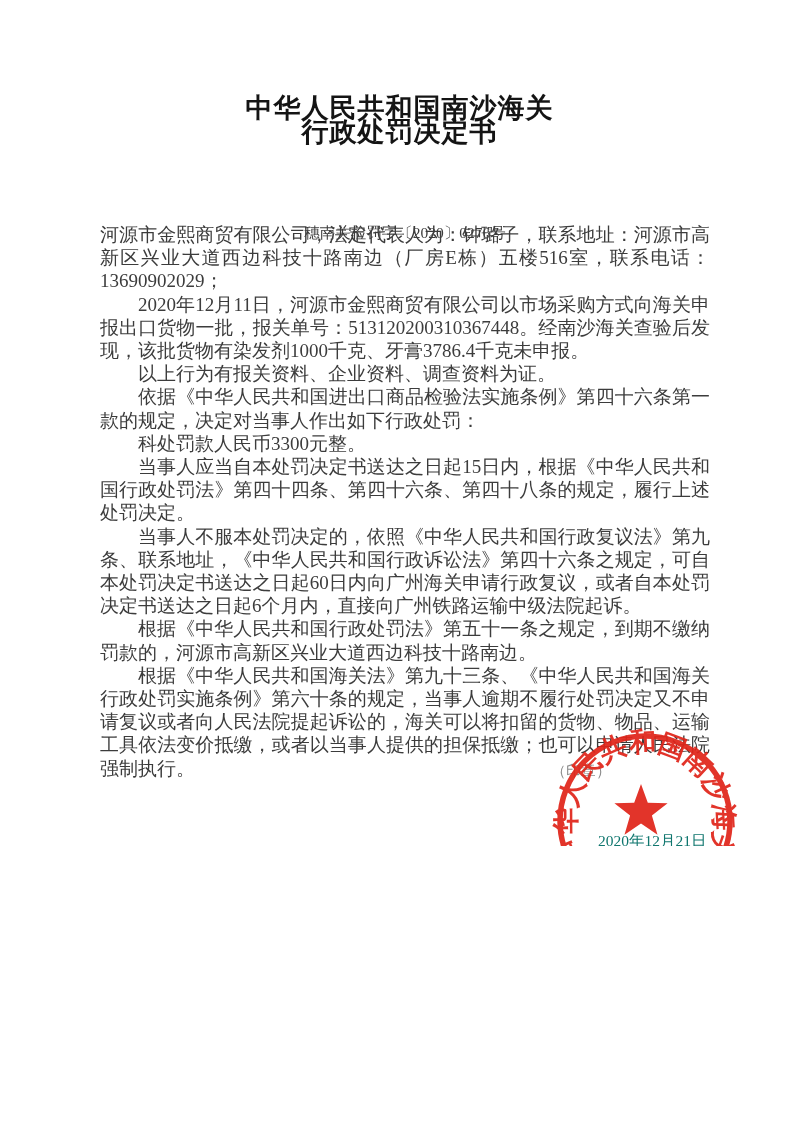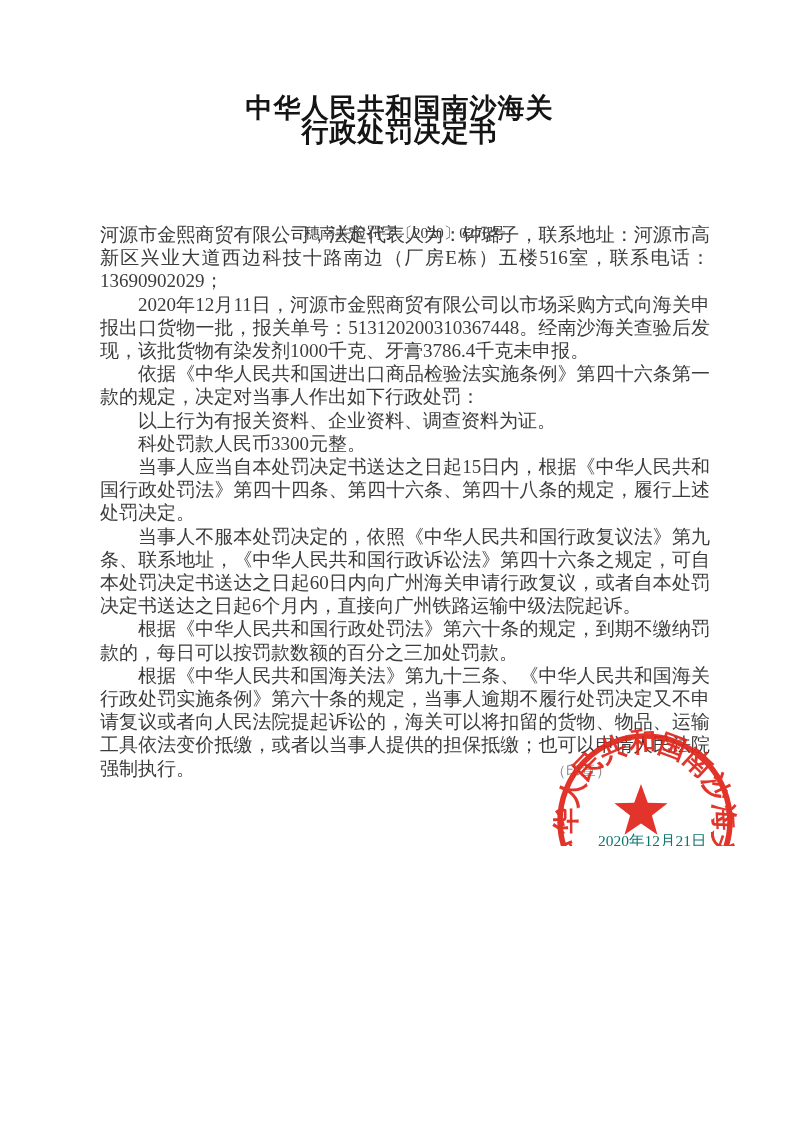--- a/index.html
+++ b/index.html
@@ -62,26 +62,26 @@
 <div class="page">
 
   <div class="title t1">中华人民共和国南沙海关</div>
   <div class="title t2">行政处罚决定书</div>
 
   <div class="docnum">穗南关检罚字〔2020〕0276号</div>
 
   <div class="body-text">
     <p class="noindent">河源市金熙商贸有限公司，法定代表人为：钟璐子，联系地址：河源市高新区兴业大道西边科技十路南边（厂房E栋）五楼516室，联系电话：13690902029；</p>
     <p>2020年12月11日，河源市金熙商贸有限公司以市场采购方式向海关申报出口货物一批，报关单号：513120200310367448。经南沙海关查验后发现，该批货物有染发剂1000千克、牙膏3786.4千克未申报。</p>
+    <p>以上行为有报关资料、企业资料、调查资料为证。</p>
     <p>依据《中华人民共和国进出口商品检验法实施条例》第四十六条第一款的规定，决定对当事人作出如下行政处罚：</p>
-    <p>以上行为有报关资料、企业资料、调查资料为证。</p>
     <p>科处罚款人民币3300元整。</p>
     <p>当事人应当自本处罚决定书送达之日起15日内，根据《中华人民共和国行政处罚法》第四十四条、第四十六条、第四十八条的规定，履行上述处罚决定。</p>
     <p>当事人不服本处罚决定的，依照《中华人民共和国行政复议法》第九条、联系地址，《中华人民共和国行政诉讼法》第四十六条之规定，可自本处罚决定书送达之日起60日内向广州海关申请行政复议，或者自本处罚决定书送达之日起6个月内，直接向广州铁路运输中级法院起诉。</p>
-    <p>根据《中华人民共和国行政处罚法》第六十条的规定，到期不缴纳罚款的，每日可以按罚款数额的百分之三加处罚款。</p>
+    <p>根据《中华人民共和国行政处罚法》第五十一条之规定，到期不缴纳罚款的，河源市高新区兴业大道西边科技十路南边。</p>
     <p>根据《中华人民共和国海关法》第九十三条、《中华人民共和国海关行政处罚实施条例》第六十条的规定，当事人逾期不履行处罚决定又不申请复议或者向人民法院提起诉讼的，海关可以将扣留的货物、物品、运输工具依法变价抵缴，或者以当事人提供的担保抵缴；也可以申请人民法院强制执行。</p>
   </div>
 
   <span class="seal-placeholder">（印章）</span>
 
   <div class="seal-date">2020年12月21日</div>
 
   <svg class="seal-svg" viewBox="0 0 190 190" xmlns="http://www.w3.org/2000/svg">
     <circle cx="95" cy="95" r="85" fill="none" stroke="#e0251a" stroke-width="5.5"></circle>
     <path id="sealArc" d="M 37.7 135.2 A 70 70 0 1 1 152.3 135.2" fill="none"></path>

